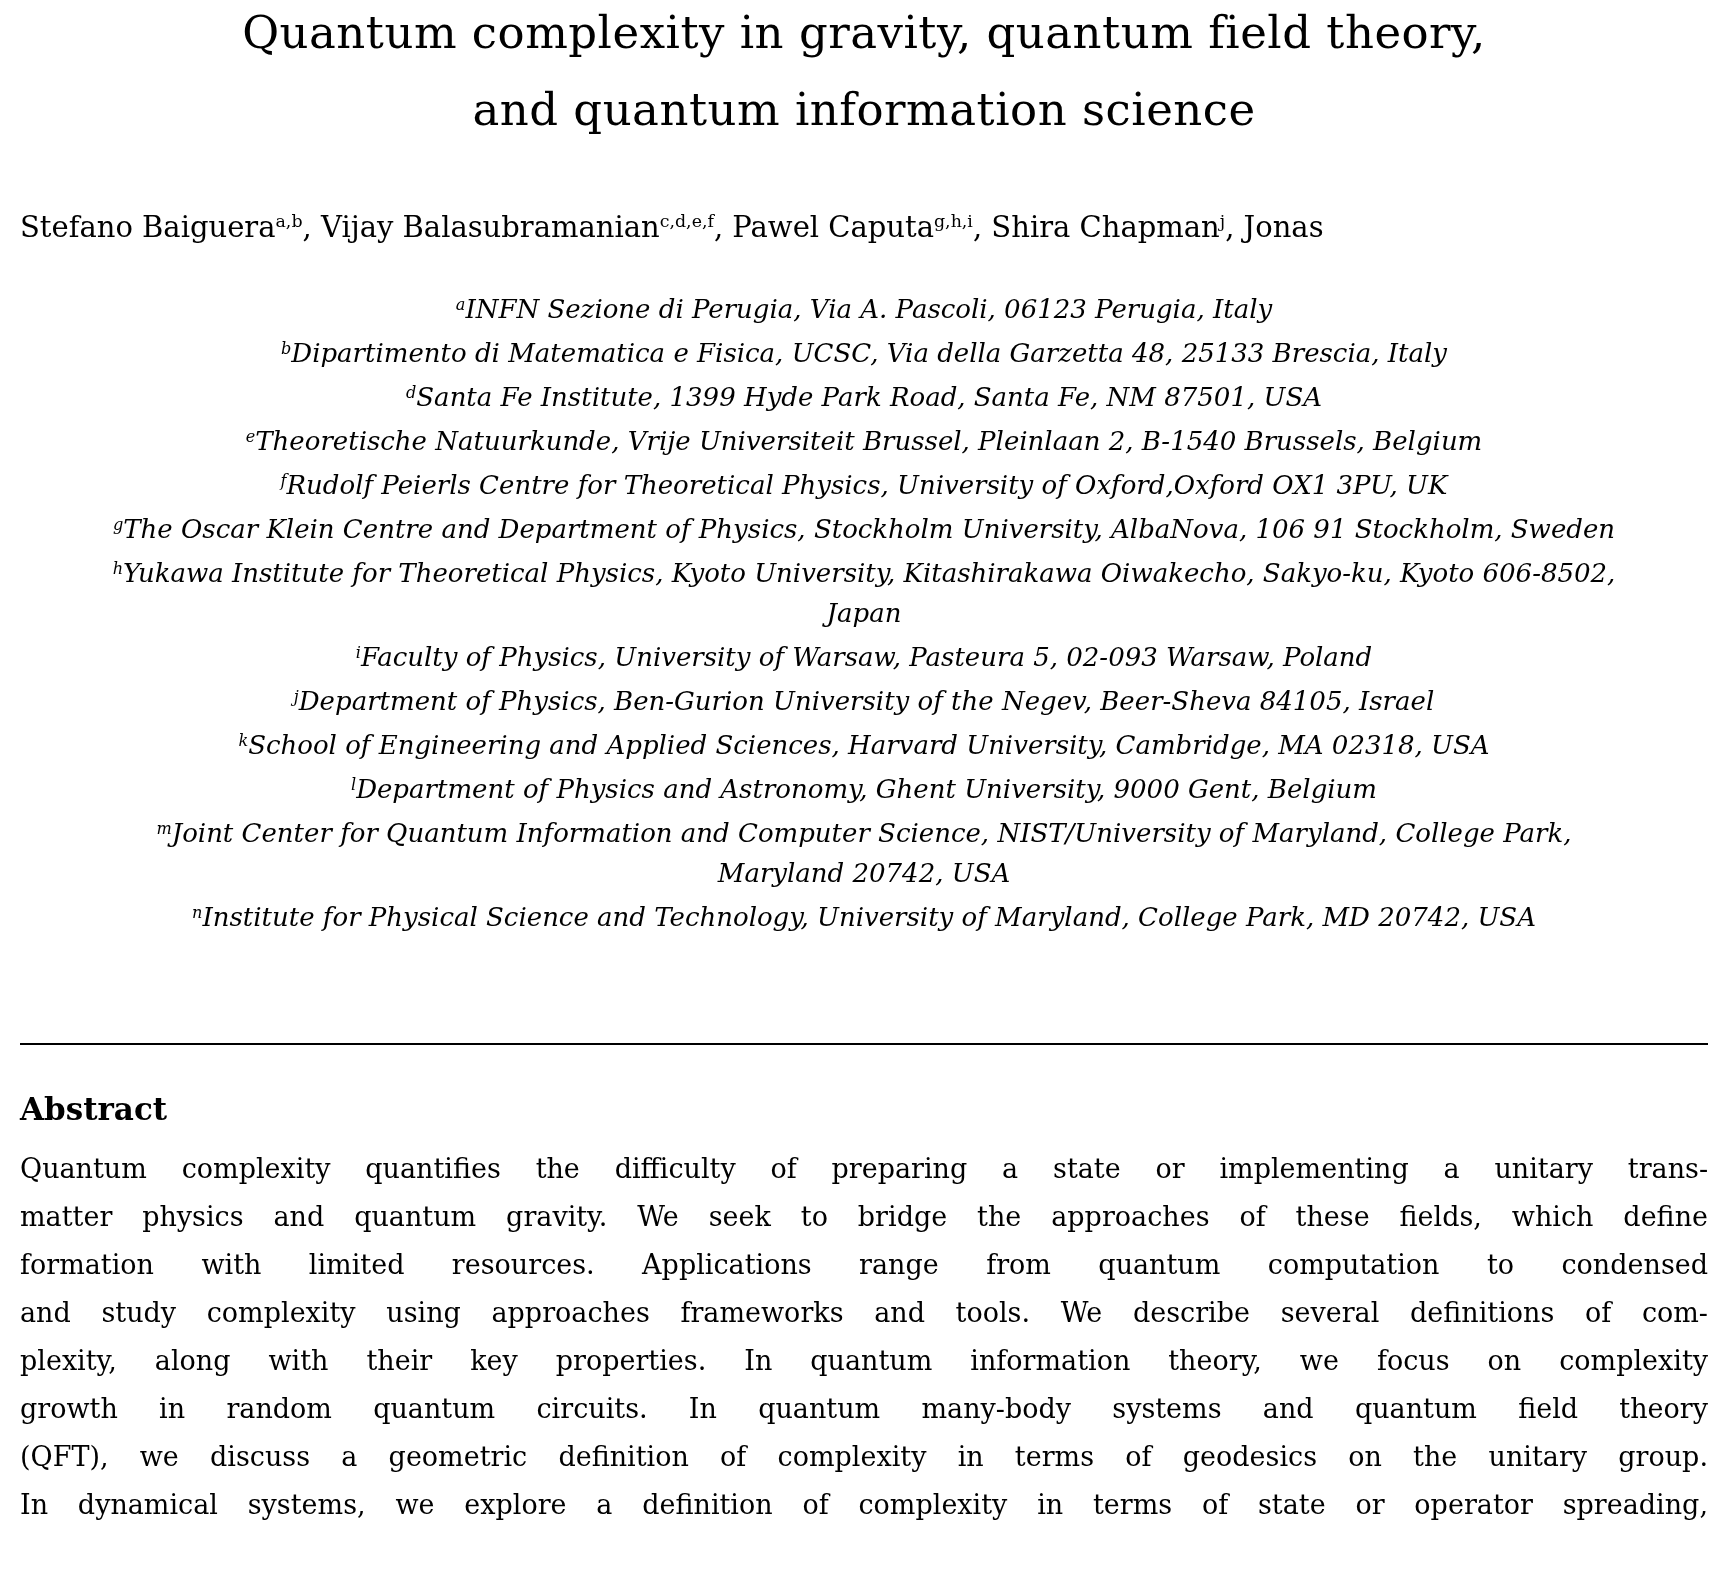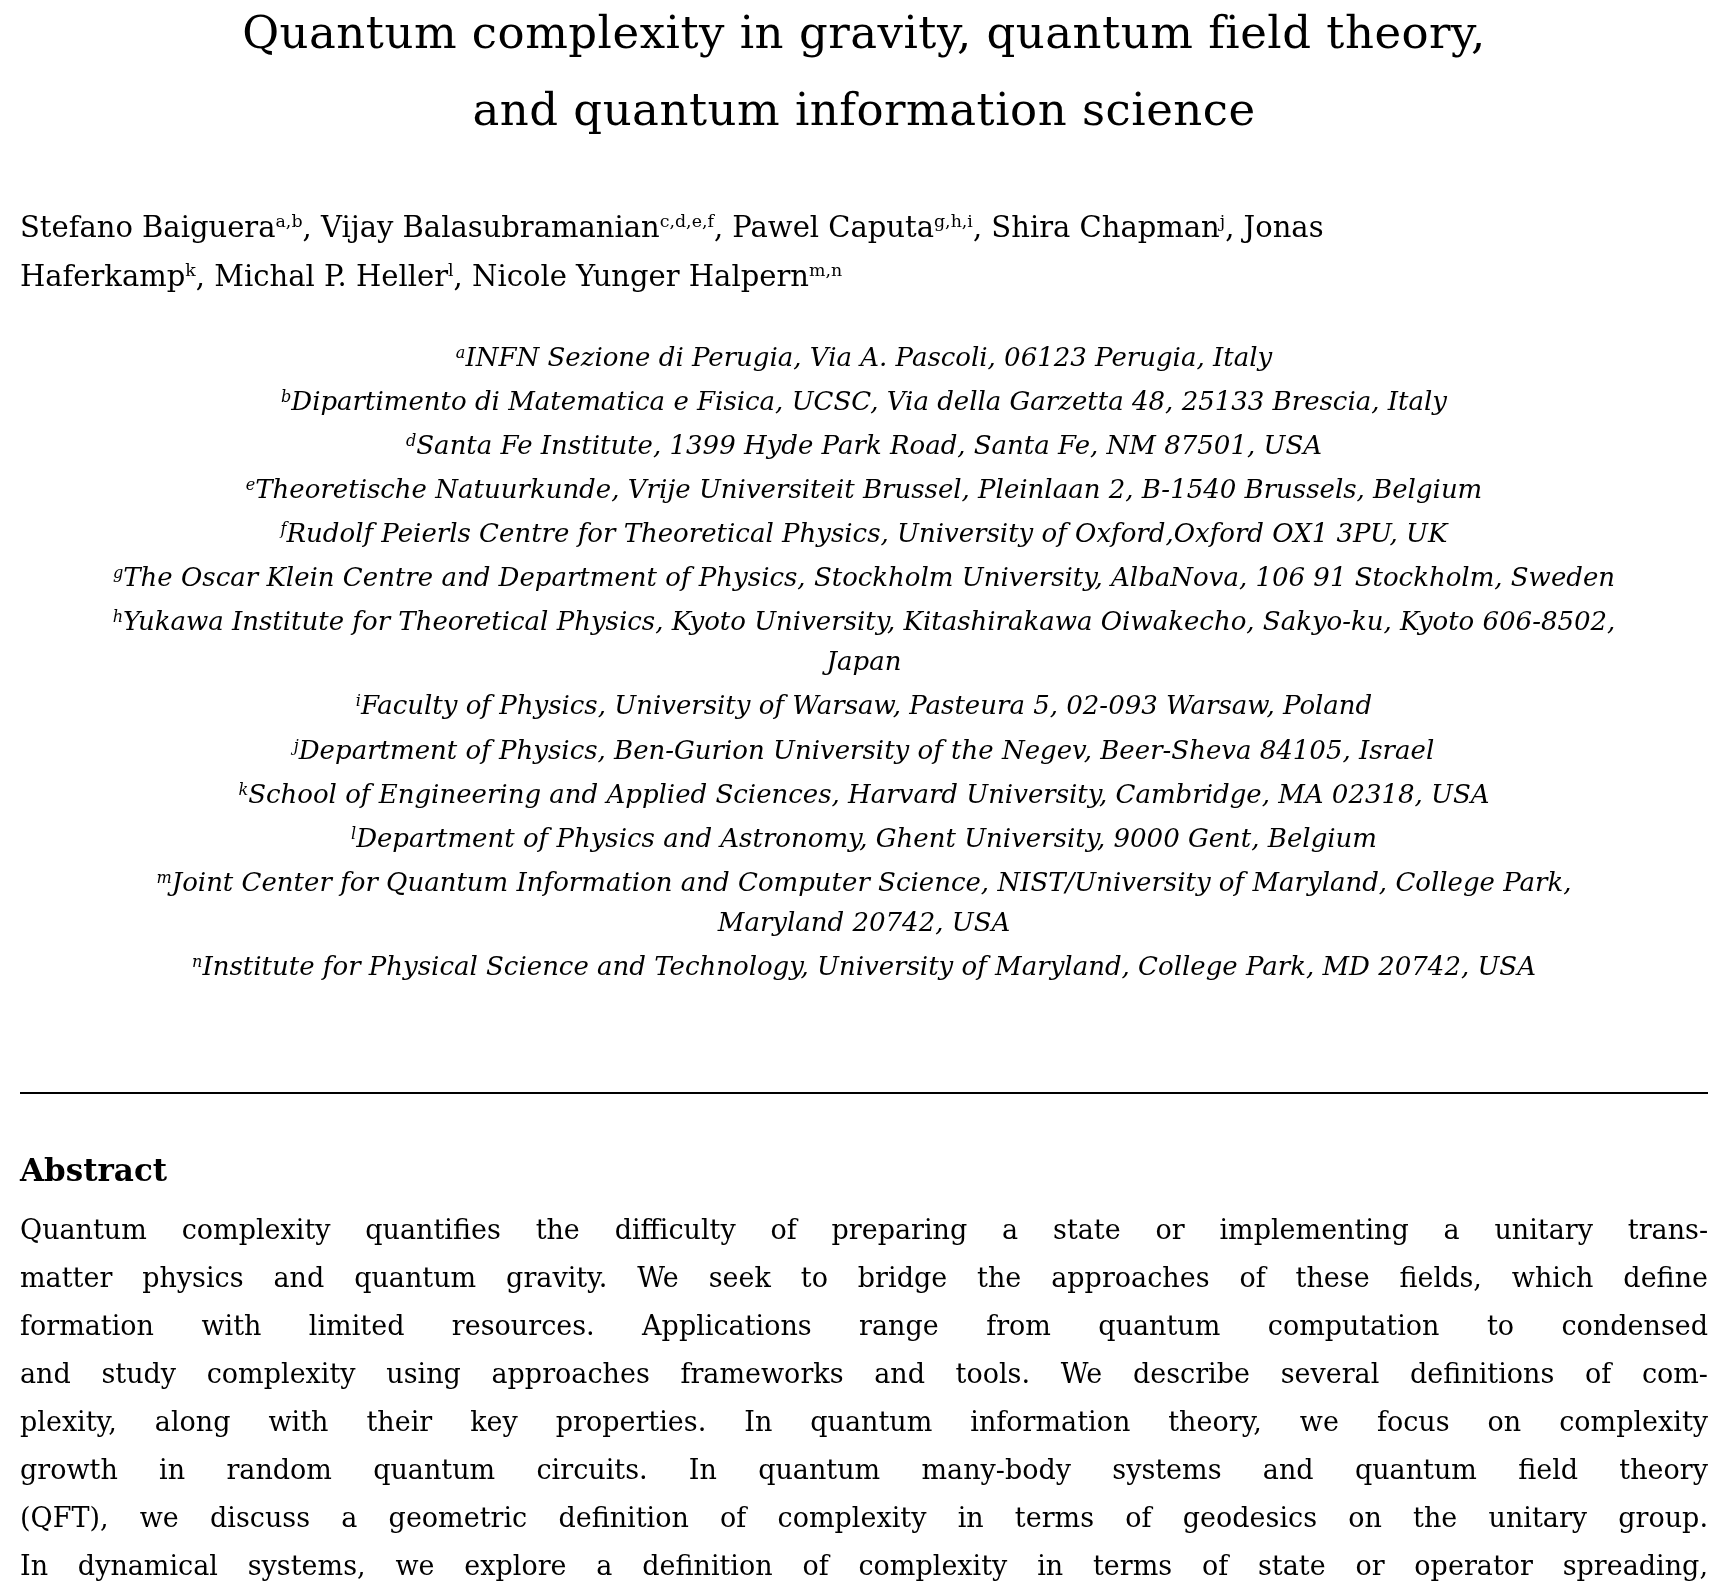--- a/index.html
+++ b/index.html
@@ -51,21 +51,21 @@
     font-size: 0.62em;
     vertical-align: 0.5em;
     font-style: italic;
   }
   .divider {
     border: none;
     border-top: 2px solid #000000;
     margin: 106px 0 0 0;
   }
   .abstract-heading {
-    margin-top: 54px;
+    margin-top: 42px;
     font-family: "DejaVu Serif", "Liberation Serif", serif;
     font-weight: bold;
     font-size: 31px;
     line-height: 44px;
   }
   .abstract-body {
     margin-top: 14px;
   }
   .abs-line {
     font-size: 27px;
@@ -82,21 +82,20 @@
 
 <div class="page">
 
   <div class="paper-title">
     <div>Quantum complexity in gravity, quantum field theory,</div>
     <div>and quantum information science</div>
   </div>
 
   <div class="authors">
     <div><span>Stefano Baiguera</span><sup class="auth-sup">a,b</sup><span>, Vijay Balasubramanian</span><sup class="auth-sup">c,d,e,f</sup><span>, Pawel Caputa</span><sup class="auth-sup">g,h,i</sup><span>, Shira Chapman</span><sup class="auth-sup">j</sup><span>, Jonas</span></div>
-    <div><span>Haferkamp</span><sup class="auth-sup">k</sup><span>, Michal P. Heller</span><sup class="auth-sup">l</sup><span>, Nicole Yunger Halpern</span><sup class="auth-sup">m,n</sup></div>
   </div>
 
   <div class="affiliations">
     <div class="affiliation"><sup class="aff-sup">a</sup><span>INFN Sezione di Perugia, Via A. Pascoli, 06123 Perugia, Italy</span></div>
     <div class="affiliation"><sup class="aff-sup">b</sup><span>Dipartimento di Matematica e Fisica, UCSC, Via della Garzetta 48, 25133 Brescia, Italy</span></div>
     <div class="affiliation"><sup class="aff-sup">d</sup><span>Santa Fe Institute, 1399 Hyde Park Road, Santa Fe, NM 87501, USA</span></div>
     <div class="affiliation"><sup class="aff-sup">e</sup><span>Theoretische Natuurkunde, Vrije Universiteit Brussel, Pleinlaan 2, B-1540 Brussels, Belgium</span></div>
     <div class="affiliation"><sup class="aff-sup">f</sup><span>Rudolf Peierls Centre for Theoretical Physics, University of Oxford,Oxford OX1 3PU, UK</span></div>
     <div class="affiliation"><sup class="aff-sup">g</sup><span>The Oscar Klein Centre and Department of Physics, Stockholm University, AlbaNova, 106 91 Stockholm, Sweden</span></div>
     <div class="affiliation"><sup class="aff-sup">h</sup><span>Yukawa Institute for Theoretical Physics, Kyoto University, Kitashirakawa Oiwakecho, Sakyo-ku, Kyoto 606-8502,

